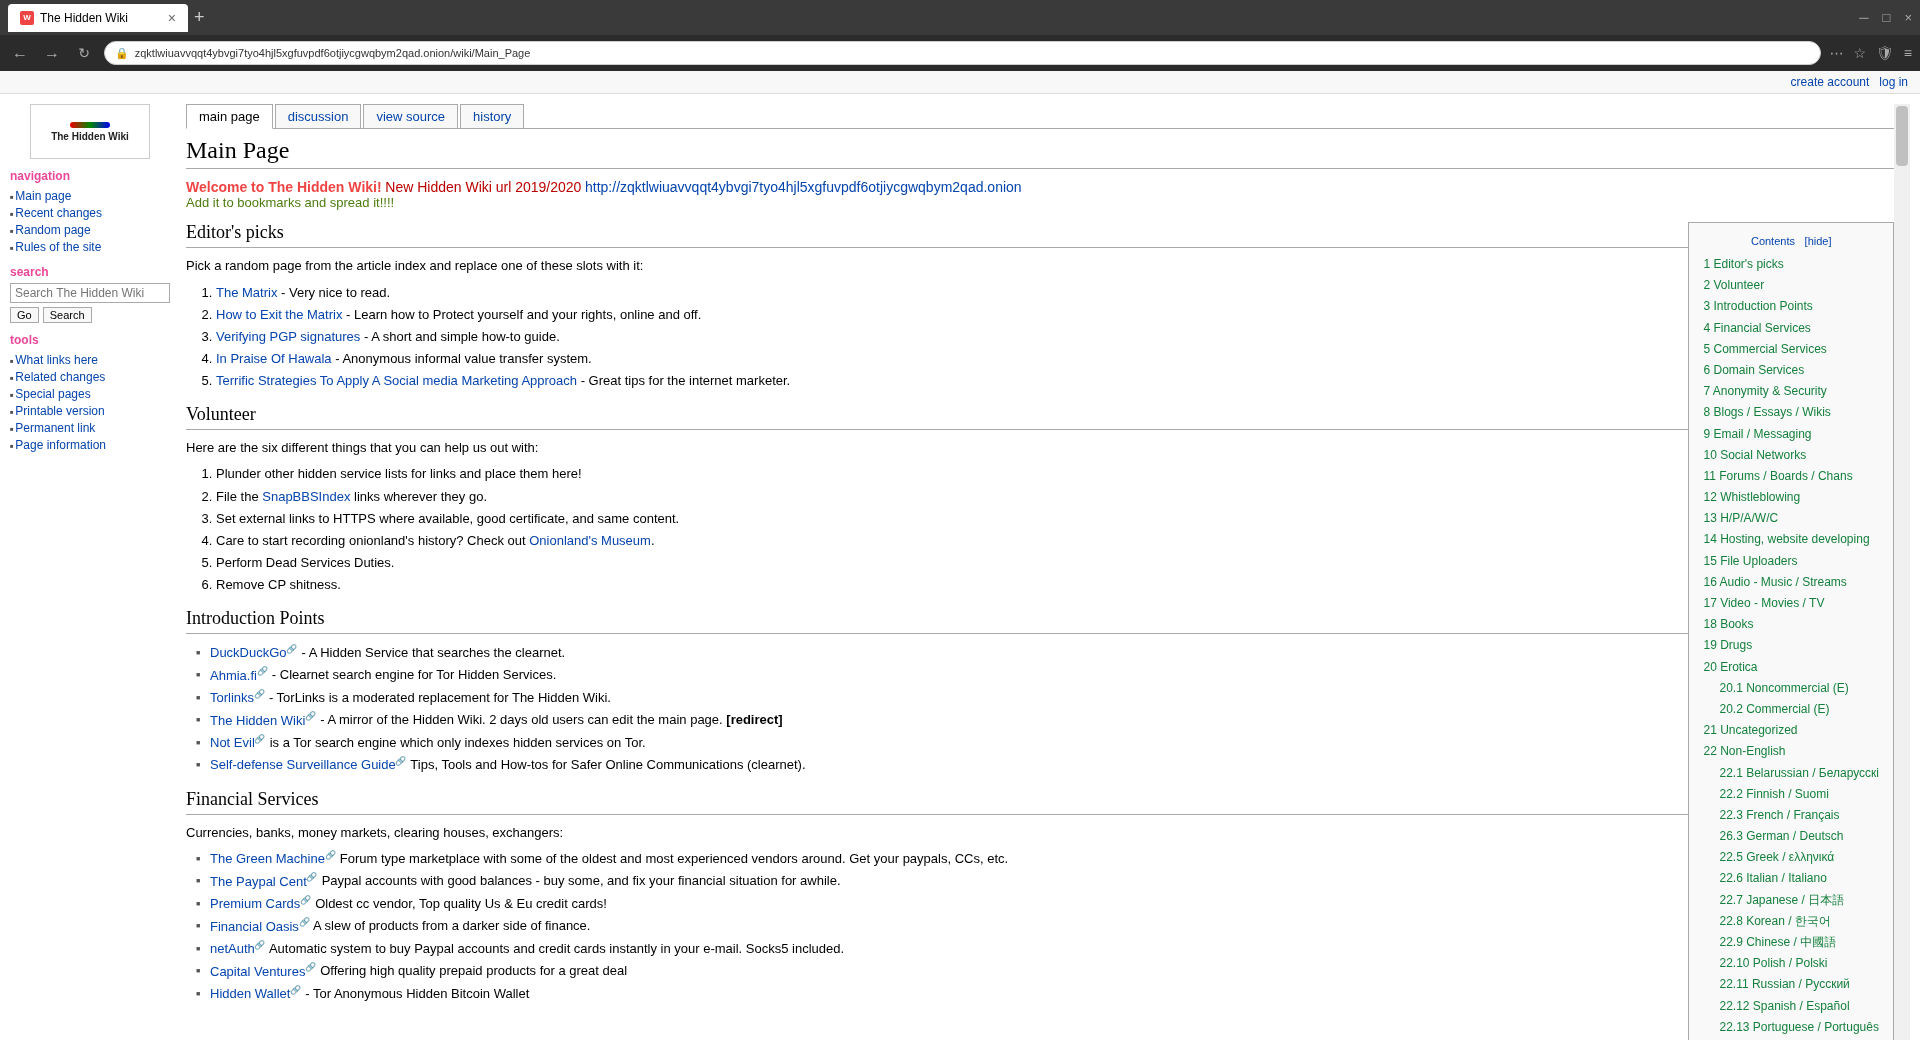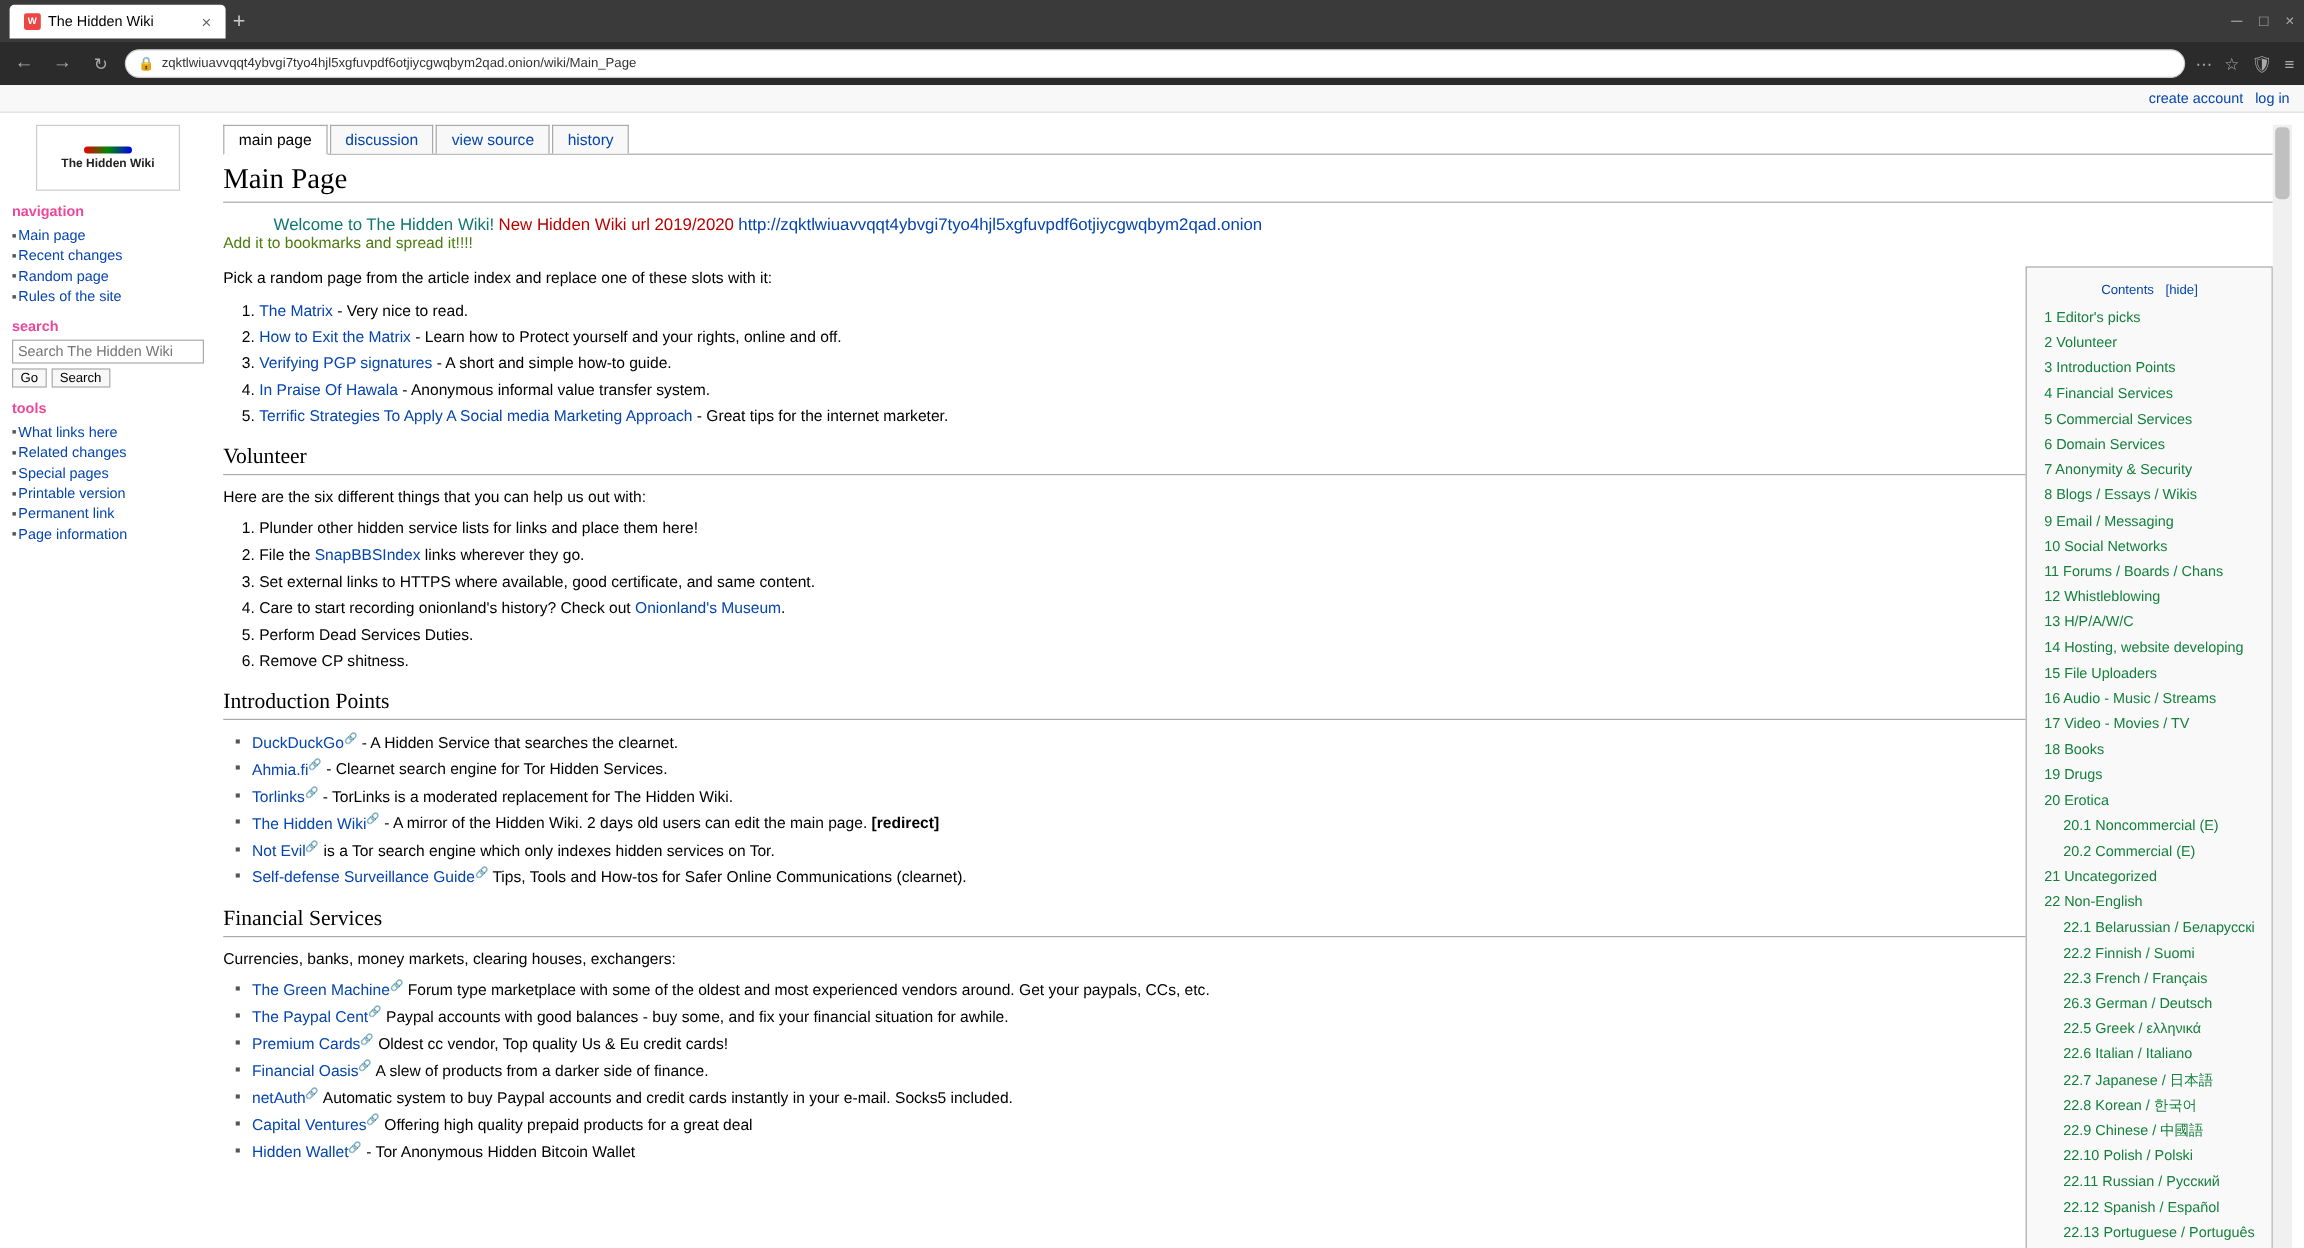--- a/index.html
+++ b/index.html
@@ -49,21 +49,21 @@
     
     .tabs { display: flex; border-bottom: 1px solid #aaa; margin-bottom: 8px; }
     .tab { padding: 4px 12px; font-size: 13px; cursor: pointer; border: 1px solid #aaa; border-bottom: none; margin-right: 2px; background: #f8f8f8; color: #0645ad; text-decoration: none; }
     .tab.active { background: #fff; color: #000; border-bottom: 1px solid #fff; margin-bottom: -1px; }
 
     
     .main-content { flex: 1; min-width: 0; }
     .page-title { font-size: 24px; font-weight: normal; border-bottom: 1px solid #aaa; margin-bottom: 10px; padding-bottom: 4px; font-family: 'Linux Libertine', Georgia, serif; }
 
     .welcome-box { margin-bottom: 12px; }
-    .welcome-title { color: #0f766e; font-weight: normal; font-size: 14px; margin-left: 42px; }
+    .welcome-title { color: #ef4444; font-weight: bold; font-size: 14px; }
     .welcome-url { color: #0645ad; font-size: 14px; }
     .welcome-add { color: #4d7c0f; font-size: 13px; }
 
     h2 { font-size: 18px; font-weight: normal; border-bottom: 1px solid #aaa; margin: 12px 0 8px 0; padding-bottom: 4px; font-family: 'Linux Libertine', Georgia, serif; }
 
     p { margin-bottom: 6px; font-size: 13px; line-height: 1.5; }
     ol { margin-left: 30px; margin-bottom: 8px; }
     ol li { font-size: 13px; line-height: 1.7; }
     ul.content-list { list-style: none; margin-left: 10px; margin-bottom: 8px; }
     ul.content-list li { font-size: 13px; line-height: 1.7; padding-left: 14px; position: relative; }
@@ -233,20 +233,21 @@
             <li class="sub"><a href="#">22.8 Korean / 한국어</a></li>
             <li class="sub"><a href="#">22.9 Chinese / 中國語</a></li>
             <li class="sub"><a href="#">22.10 Polish / Polski</a></li>
             <li class="sub"><a href="#">22.11 Russian / Русский</a></li>
             <li class="sub"><a href="#">22.12 Spanish / Español</a></li>
             <li class="sub"><a href="#">22.13 Portuguese / Português</a></li>
             <li class="sub"></li>
           </ul>
       </div>
 
+      <h2>Editor's picks</h2>
       <p>Pick a random page from the article index and replace one of these slots with it:</p>
       <ol id="editors-picks-list">
           <li><a href="#">The Matrix</a><span> - Very nice to read.</span></li>
           <li><a href="#">How to Exit the Matrix</a><span> - Learn how to Protect yourself and your rights, online and off.</span></li>
           <li><a href="#">Verifying PGP signatures</a><span> - A short and simple how-to guide.</span></li>
           <li><a href="#">In Praise Of Hawala</a><span> - Anonymous informal value transfer system.</span></li>
           <li><a href="#">Terrific Strategies To Apply A Social media Marketing Approach</a><span> - Great tips for the internet marketer.</span></li>
         </ol>
 
       <h2>Volunteer</h2>

